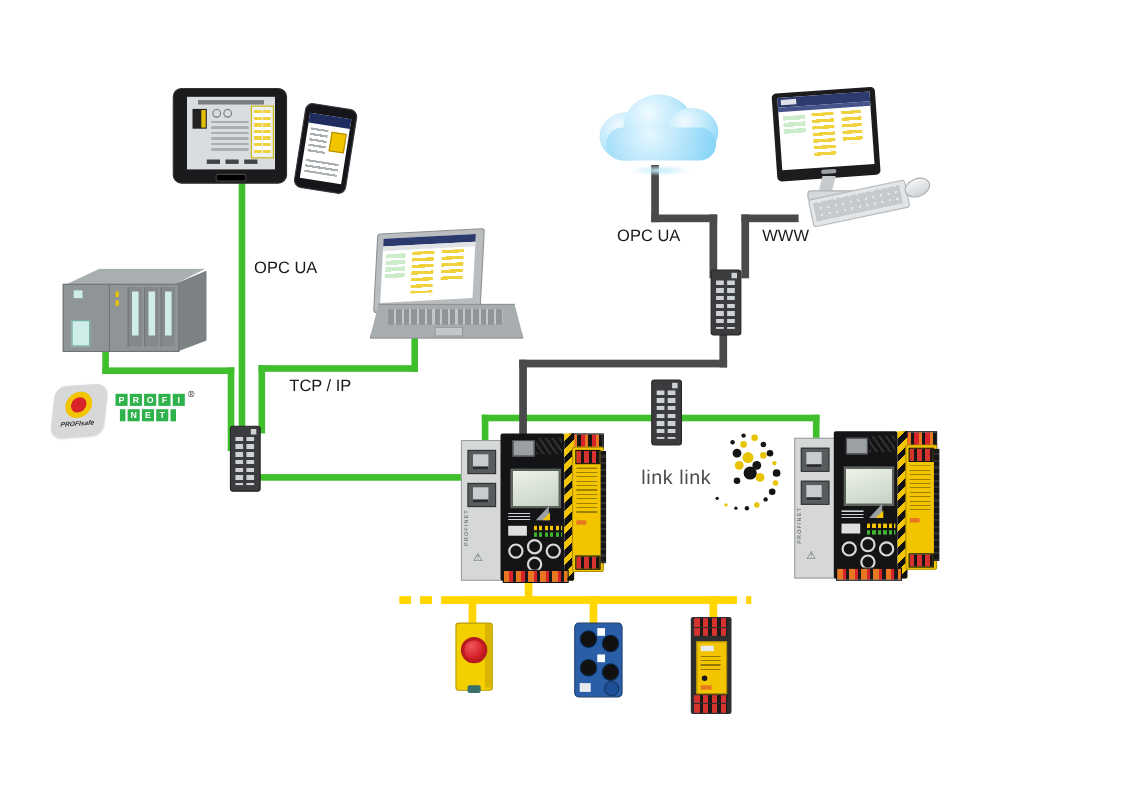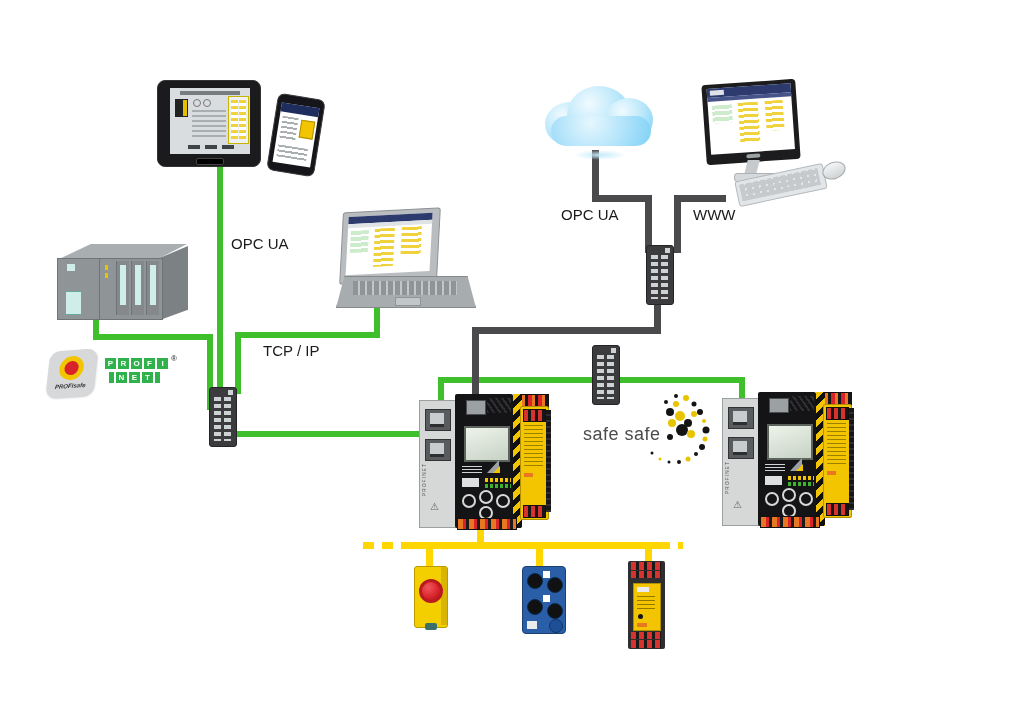--- a/index.html
+++ b/index.html
@@ -364,15 +364,15 @@
       <div class="abs" style="left:3px;top:39px;width:10px;height:4px;background:#e87722"></div>
     </div>
     <div class="abs" style="left:3px;top:71px;width:30px;height:7px;background:repeating-linear-gradient(90deg,#d6322e 0 5px,#1a1a1a 5px 8px)"></div>
     <div class="abs" style="left:3px;top:79px;width:30px;height:8px;background:repeating-linear-gradient(90deg,#d6322e 0 5px,#1a1a1a 5px 8px)"></div>
   </div>
 
   <div class="label" style="left:231px;top:235px">OPC UA</div>
   <div class="label" style="left:263px;top:342px">TCP / IP</div>
   <div class="label" style="left:561px;top:206px">OPC UA</div>
   <div class="label" style="left:693px;top:206px">WWW</div>
-  <div class="label" style="left:583px;top:424px;font-size:18px;color:#4c4c4e;letter-spacing:0.5px;z-index:7">safe safe</div>
+  <div class="label" style="left:583px;top:424px;font-size:18px;color:#4c4c4e;letter-spacing:0.5px;z-index:7">link link</div>
 
 </div>
 
 </body></html>

